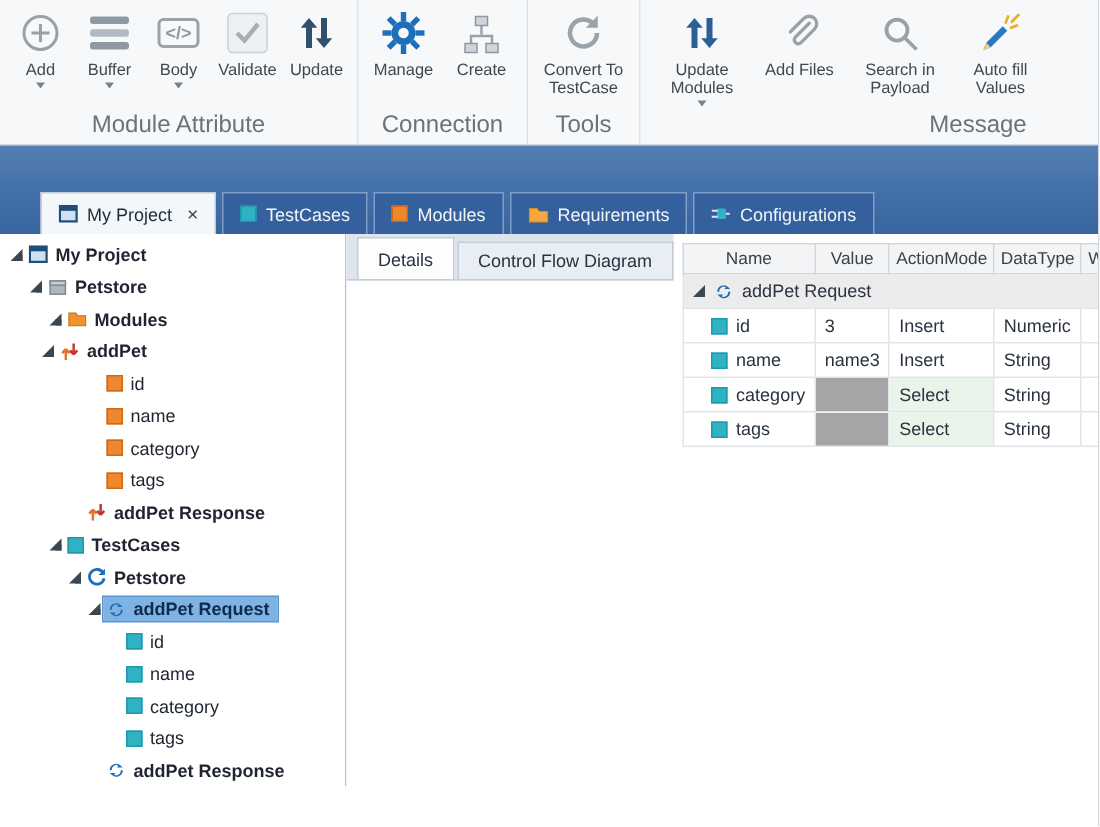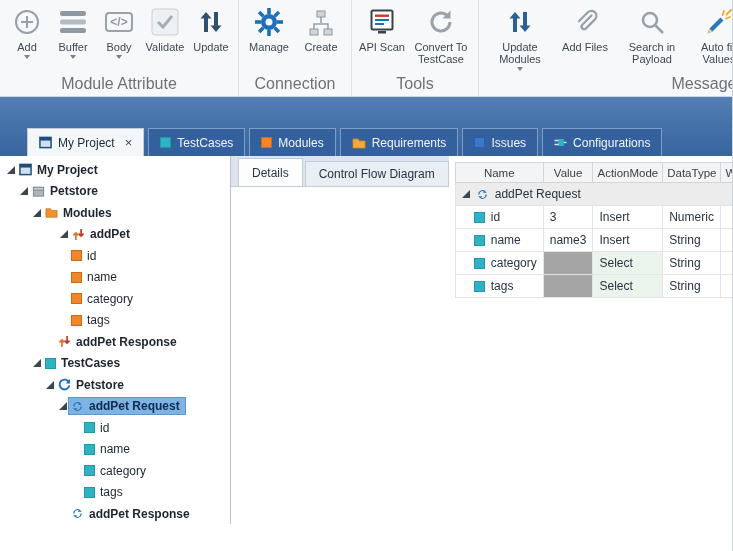--- a/index.html
+++ b/index.html
@@ -167,32 +167,20 @@
             </svg>
           </span>
           <span>Create</span>
         </div>
       </div>
       <div class="rgroup-label">Connection</div>
     </div>
 
     <div class="rgroup">
       <div class="rgroup-body">
-        <div class="rbtn w52">
-          <span class="ricon">
-            <svg width="28" height="28" viewBox="0 0 28 28">
-              <rect x="3.5" y="2.5" width="21" height="19" rx="1.5" fill="#fff" stroke="#39424c" stroke-width="2"></rect>
-              <rect x="7" y="6.5" width="14" height="2.4" fill="#c8392e"></rect>
-              <rect x="7" y="11" width="14" height="2" fill="#1d6fba"></rect>
-              <rect x="7" y="15" width="9" height="2" fill="#1d6fba"></rect>
-              <rect x="10" y="23" width="8" height="2.5" fill="#39424c"></rect>
-            </svg>
-          </span>
-          <span>API Scan</span>
-        </div>
         <div class="rbtn w66">
           <span class="ricon">
             <svg width="28" height="28" viewBox="0 0 28 28">
               <path d="M23 14a9 9 0 1 1-3.2-6.9" fill="none" stroke="#9aa2aa" stroke-width="3"></path>
               <path d="M23.5 2.5v8h-8z" fill="#9aa2aa"></path>
             </svg>
           </span>
           <span>Convert To</span>
           <span>TestCase</span>
         </div>
@@ -269,24 +257,20 @@
       </div>
       <div class="dtab">
         <span>
           <svg width="14" height="12" viewBox="0 0 14 12">
               <path d="M1 2h5l1.5 2H13v7H1z" fill="#f5a93c" stroke="#d98a1e" stroke-width=".8"></path>
             </svg>
         </span>
         <span>Requirements</span>
       </div>
       <div class="dtab">
-        <span class="sq blue"></span>
-        <span>Issues</span>
-      </div>
-      <div class="dtab">
         <span>
           <svg width="13" height="11" viewBox="0 0 13 11">
               <rect x="4" y="2" width="6" height="7" rx="1" fill="#2fb3c4"></rect>
               <path d="M.5 3.5h4M.5 7.5h4" stroke="#dfe6ee" stroke-width="1.4"></path>
               <path d="M10 5.5h2.5" stroke="#dfe6ee" stroke-width="1.4"></path>
             </svg>
         </span>
         <span>Configurations</span>
       </div>
     </div>
@@ -333,21 +317,21 @@
         <span class="node">
             <span>
               <svg width="13" height="13" viewBox="0 0 14 14">
                 <path d="M1 3h5l1.3 1.8H13V12H1z" fill="#f0922d" stroke="#c8731a" stroke-width=".8"></path>
               </svg>
             </span>
             <span class="b">Modules</span>
           </span>
       </div>
 
-      <div class="trow" style="padding-left:57px">
+      <div class="trow" style="padding-left:25px">
         <span class="tw">
             <span class="tri tri-sm"></span>
           </span>
         <span class="node">
             <span>
               <svg width="13" height="13" viewBox="0 0 14 14">
                 <path d="M4.2 13V5M4.2 5L1.6 8M4.2 5l2.6 3" stroke="#e8702a" stroke-width="1.8" fill="none"></path>
                 <path d="M9.8 1v8M9.8 9L7.2 6M9.8 9l2.6-3" stroke="#c0392b" stroke-width="1.8" fill="none"></path>
               </svg>
             </span>

